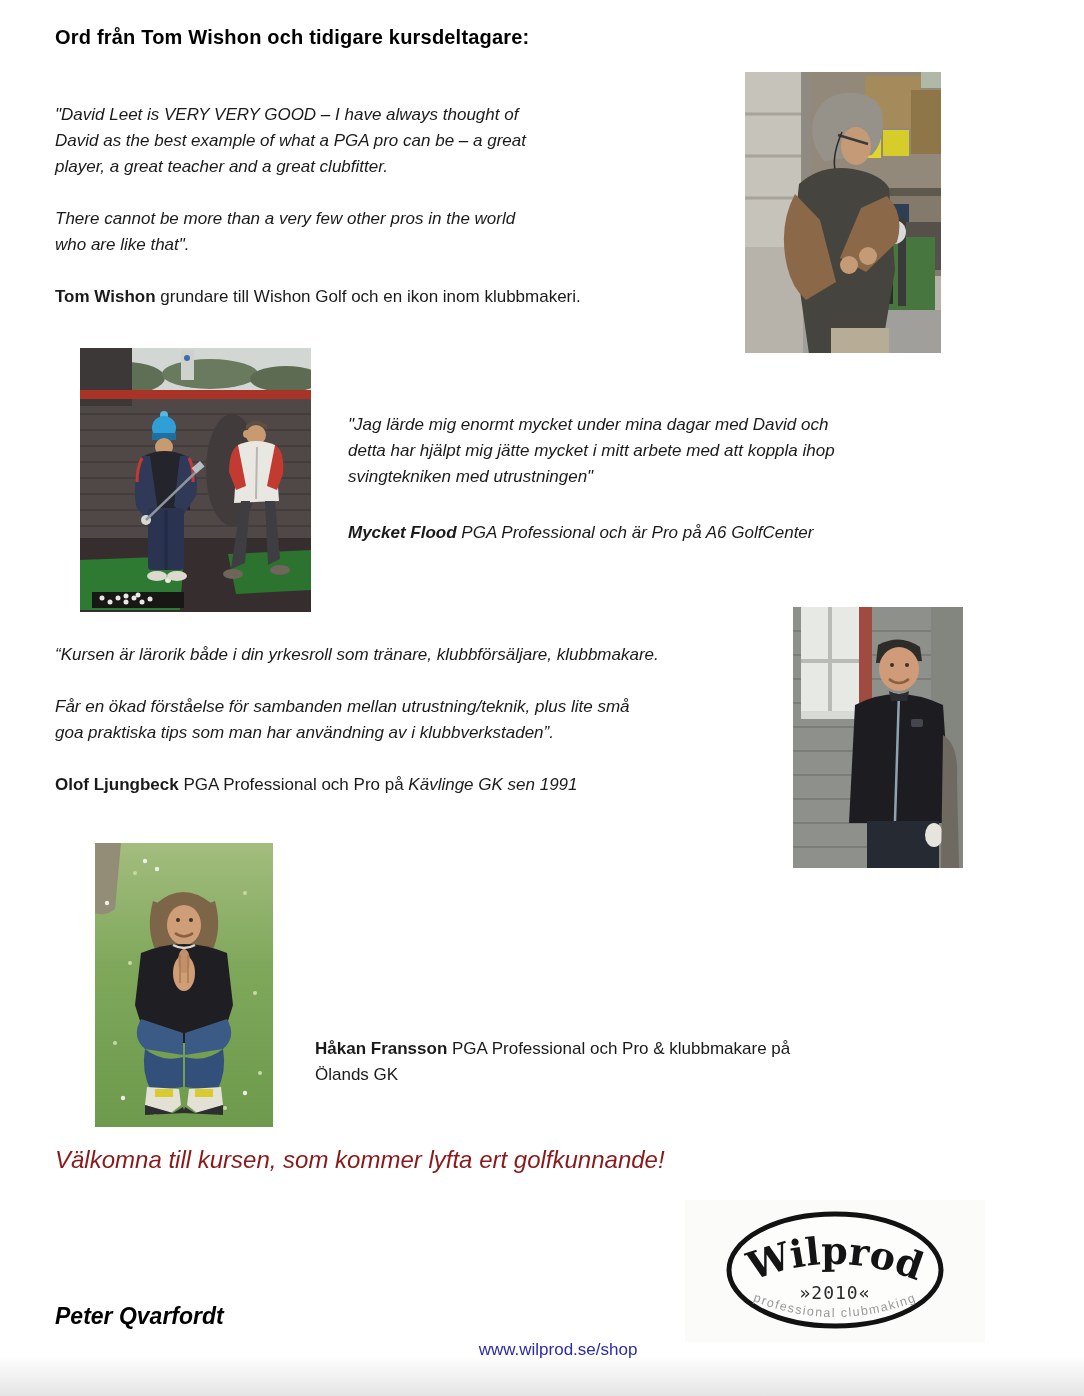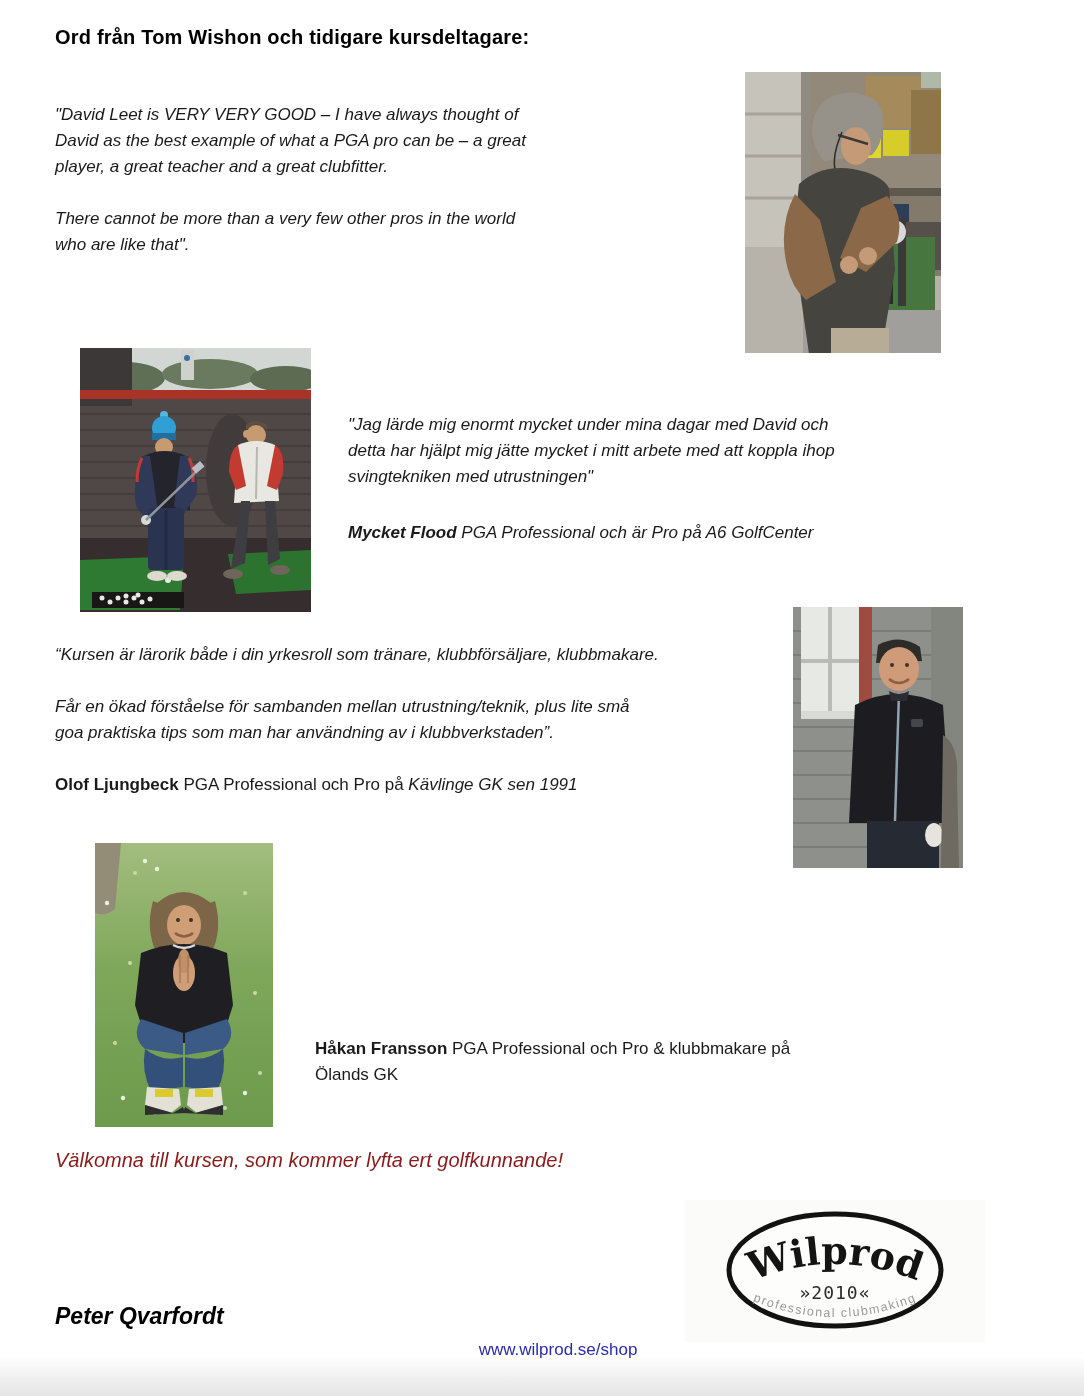--- a/index.html
+++ b/index.html
@@ -8,21 +8,21 @@
     background:#ffffff; overflow:hidden;
     font-family:"Liberation Sans", sans-serif; color:#1a1a1a;
   }
   .abs { position:absolute; }
   .title { font-size:20px; font-weight:bold; color:#000; letter-spacing:0.2px; }
   .quote { font-size:17px; line-height:26px; font-style:italic; white-space:pre-line; }
   .attr  { font-size:17px; line-height:26px; white-space:pre-line; }
   .attr .name { font-weight:bold; }
   .attr.italic { font-style:italic; }
   .attr .it { font-style:italic; }
-  .welcome { font-size:20px; line-height:28px; font-style:italic; }
+  .welcome { font-size:24px; line-height:28px; font-style:italic; }
   .signature { font-size:23px; font-weight:bold; font-style:italic; color:#000; }
   .shoplink { font-size:17px; text-decoration:none; display:block; text-align:center;padding-left:32px; }
   .photo { display:block; }
   .logo-wrap { background:#fbfbf9; }
   .bottom-fade {
     left:0; right:0; bottom:0; height:40px;
     background:linear-gradient(to bottom, rgba(255,255,255,0), #e4e4e4);
     pointer-events:none;
   }
 </style>
@@ -33,20 +33,21 @@
 
   <div class="abs title" style="left:55px; top:26px;text-align:right;">Ord från Tom Wishon och tidigare kursdeltagare:</div>
 
   <div class="abs quote" style="left:55px; top:102px; width:640px;">"David Leet is VERY VERY GOOD – I have always thought of
 David as the best example of what a PGA pro can be – a great
 player, a great teacher and a great clubfitter.
 
 There cannot be more than a very few other pros in the world
 who are like that".</div>
 
+  <div class="abs attr" style="left:55px; top:284px; width:700px;"><span class="name">Tom Wishon</span><span> grundare till Wishon Golf och en ikon inom klubbmakeri.</span></div>
 
   <svg class="abs photo" style="left:745px; top:72px;" width="196" height="281" viewBox="0 0 196 281">
     <rect width="196" height="281" fill="#b7b3ab"></rect>
     <rect x="0" y="0" width="64" height="175" fill="#c6c3bb"></rect>
     <line x1="0" y1="42" x2="64" y2="42" stroke="#a8a49c" stroke-width="3"></line>
     <line x1="0" y1="84" x2="64" y2="84" stroke="#a8a49c" stroke-width="3"></line>
     <line x1="0" y1="126" x2="64" y2="126" stroke="#a8a49c" stroke-width="3"></line>
     <rect x="56" y="0" width="9" height="175" fill="#8f8b83"></rect>
     <rect x="65" y="0" width="131" height="122" fill="#93897a"></rect>
     <rect x="120" y="4" width="56" height="52" fill="#a58a5c"></rect>

